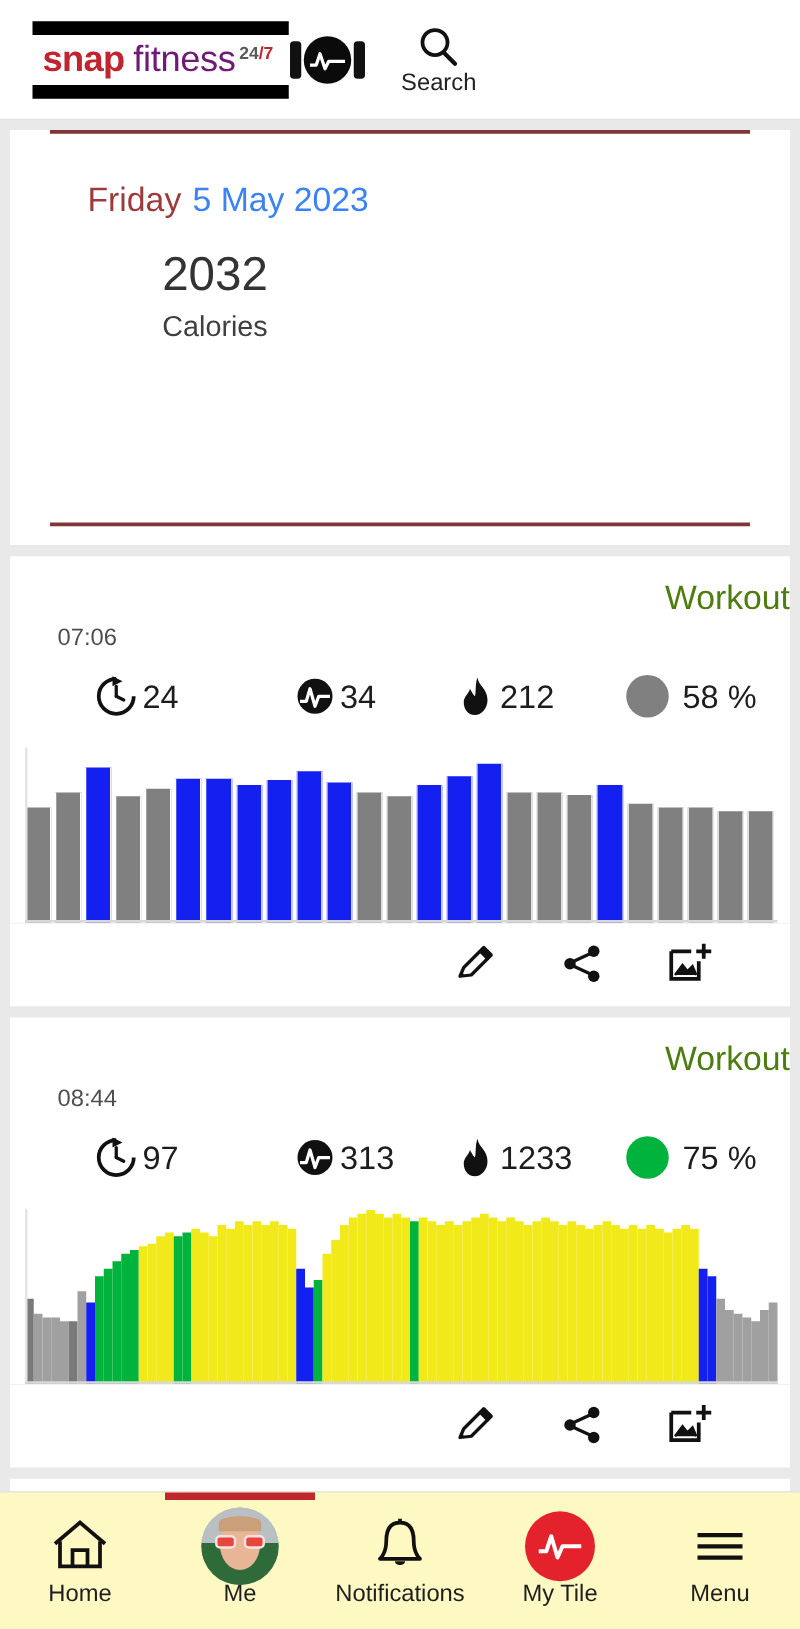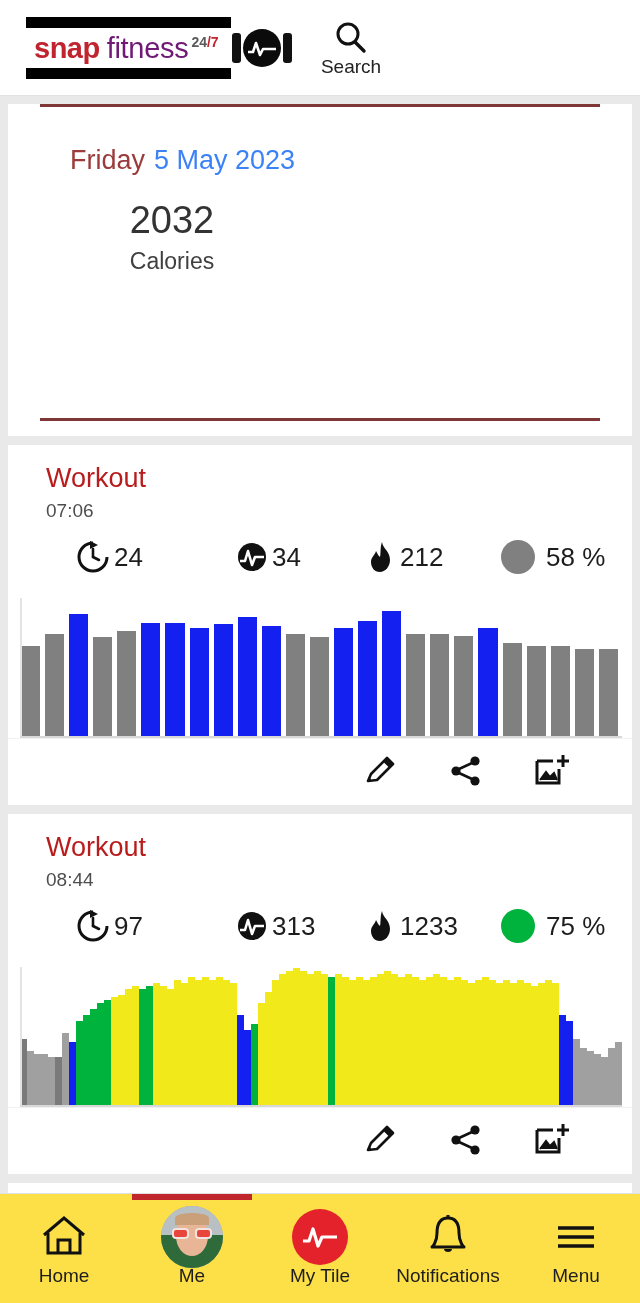--- a/index.html
+++ b/index.html
@@ -54,21 +54,21 @@
   .rule.bottom { position:absolute; bottom: 15px; left:0; right:0; margin:0 32px;}
   .date-row { padding: 38px 0 0 62px; display:flex; align-items:baseline; gap:9px;}
   .date-day { color:#9b3b3b; font-size: 27px; }
   .date-rest { color:#3b82f6; font-size: 27px; }
   .stats { display:flex; padding: 22px 0 0 118px; gap: 60px; }
   .stat { text-align:center; min-width: 92px;}
   .stat-val { font-size: 38px; color:#333; line-height: 44px;}
   .stat-lbl { font-size: 23px; color:#3f3f3f; margin-top: 6px;}
 
   
-  .wk-title { font-size: 27px; color:#b91c1c; padding: 18px 0 0 38px;}
+  .wk-title { font-size: 27px; color:#4d7c0f; padding: 18px 0 0 38px; text-align: right;}
   .wk-time { font-size: 19px; color:#4e4e4e; padding: 6px 0 0 38px;}
   .metrics { display:flex; align-items:center; padding: 18px 0 0 38px; }
   .metric { display:flex; align-items:center; gap:4px; }
   .metric-val { font-size: 26px; color:#1d1d1d; }
   .m-dur { width: 190px; padding-left: 30px; }
   .m-mep { width: 130px; }
   .m-cal { width: 135px; }
   .m-eff { display:flex; align-items:center; gap: 11px; }
   .dot { width: 34px; height:34px; border-radius:50%; }
 
@@ -80,21 +80,21 @@
   .bar.b1 { border-left:1px solid #fff; border-right:1px solid #fff; }
 
   .actions { display:flex; justify-content:flex-end; align-items:center;
              gap: 46px; padding: 12px 60px 14px 0; border-top:1px solid #f1f1f1; }
   .act { width:40px; height:40px; display:flex; align-items:center; justify-content:center; }
 
   .card.partial { height: 14px; margin-bottom:0; }
 
   
   .nav {
-    position:absolute; left:0; right:0; bottom:0; height:110px; background:#fde047;
+    position:absolute; left:0; right:0; bottom:0; height:110px; background:#fef9c3;
     display:flex; border-top:1px solid #e0e0e0;
   }
   .nav-item { flex:1; position:relative; display:flex; flex-direction:column;
               align-items:center; justify-content:flex-start; padding-top: 18px; }
   .nav-ind { position:absolute; top:0; left:50%; transform:translateX(-50%);
              width: 120px; height:6px; background:#c0272d; }
   .nav-ico { height:50px; display:flex; align-items:center; justify-content:center;}
   .nav-lbl { font-size:19px; color:#1e1e1e; text-align:center; line-height:22px;
              width: 108px; margin-top: 3px;}
   .avatar { width:62px; height:62px; border-radius:50%; overflow:hidden; position:relative;
@@ -427,38 +427,38 @@
             <div class="av-lens l"></div>
             <div class="av-lens r"></div>
           </div>
         </div>
       </div>
       <div class="nav-lbl">Me</div>
     </div>
 
     <div class="nav-item">
       <div class="nav-ico">
-        <div class="mytile">
-          <svg width="40" height="26" viewBox="0 0 40 26">
-            <polyline points="3,17 9,17 13,5 18,22 22,13 37,13" fill="none" stroke="#fff" stroke-width="3.2" stroke-linejoin="round"></polyline>
-          </svg>
-        </div>
-      </div>
-      <div class="nav-lbl">My Tile</div>
-    </div>
-
-    <div class="nav-item">
-      <div class="nav-ico">
         <svg width="50" height="48" viewBox="0 0 50 48">
           <path d="M25 5 C16 5 14 12 14 20 C14 30 9 34 9 34 L41 34 C41 34 36 30 36 20 C36 12 34 5 25 5 Z" fill="none" stroke="#111" stroke-width="3" stroke-linejoin="round"></path>
           <path d="M21 36 C21 40 29 40 29 36 Z" fill="#111"></path>
           <line x1="25" y1="2" x2="25" y2="6" stroke="#111" stroke-width="3"></line>
         </svg>
       </div>
       <div class="nav-lbl">Notifications</div>
+    </div>
+
+    <div class="nav-item">
+      <div class="nav-ico">
+        <div class="mytile">
+          <svg width="40" height="26" viewBox="0 0 40 26">
+            <polyline points="3,17 9,17 13,5 18,22 22,13 37,13" fill="none" stroke="#fff" stroke-width="3.2" stroke-linejoin="round"></polyline>
+          </svg>
+        </div>
+      </div>
+      <div class="nav-lbl">My Tile</div>
     </div>
 
     <div class="nav-item">
       <div class="nav-ico">
         <svg width="50" height="40" viewBox="0 0 50 40">
           <line x1="7" y1="11" x2="43" y2="11" stroke="#111" stroke-width="3.4"></line>
           <line x1="7" y1="20" x2="43" y2="20" stroke="#111" stroke-width="3.4"></line>
           <line x1="7" y1="29" x2="43" y2="29" stroke="#111" stroke-width="3.4"></line>
         </svg>
       </div>

